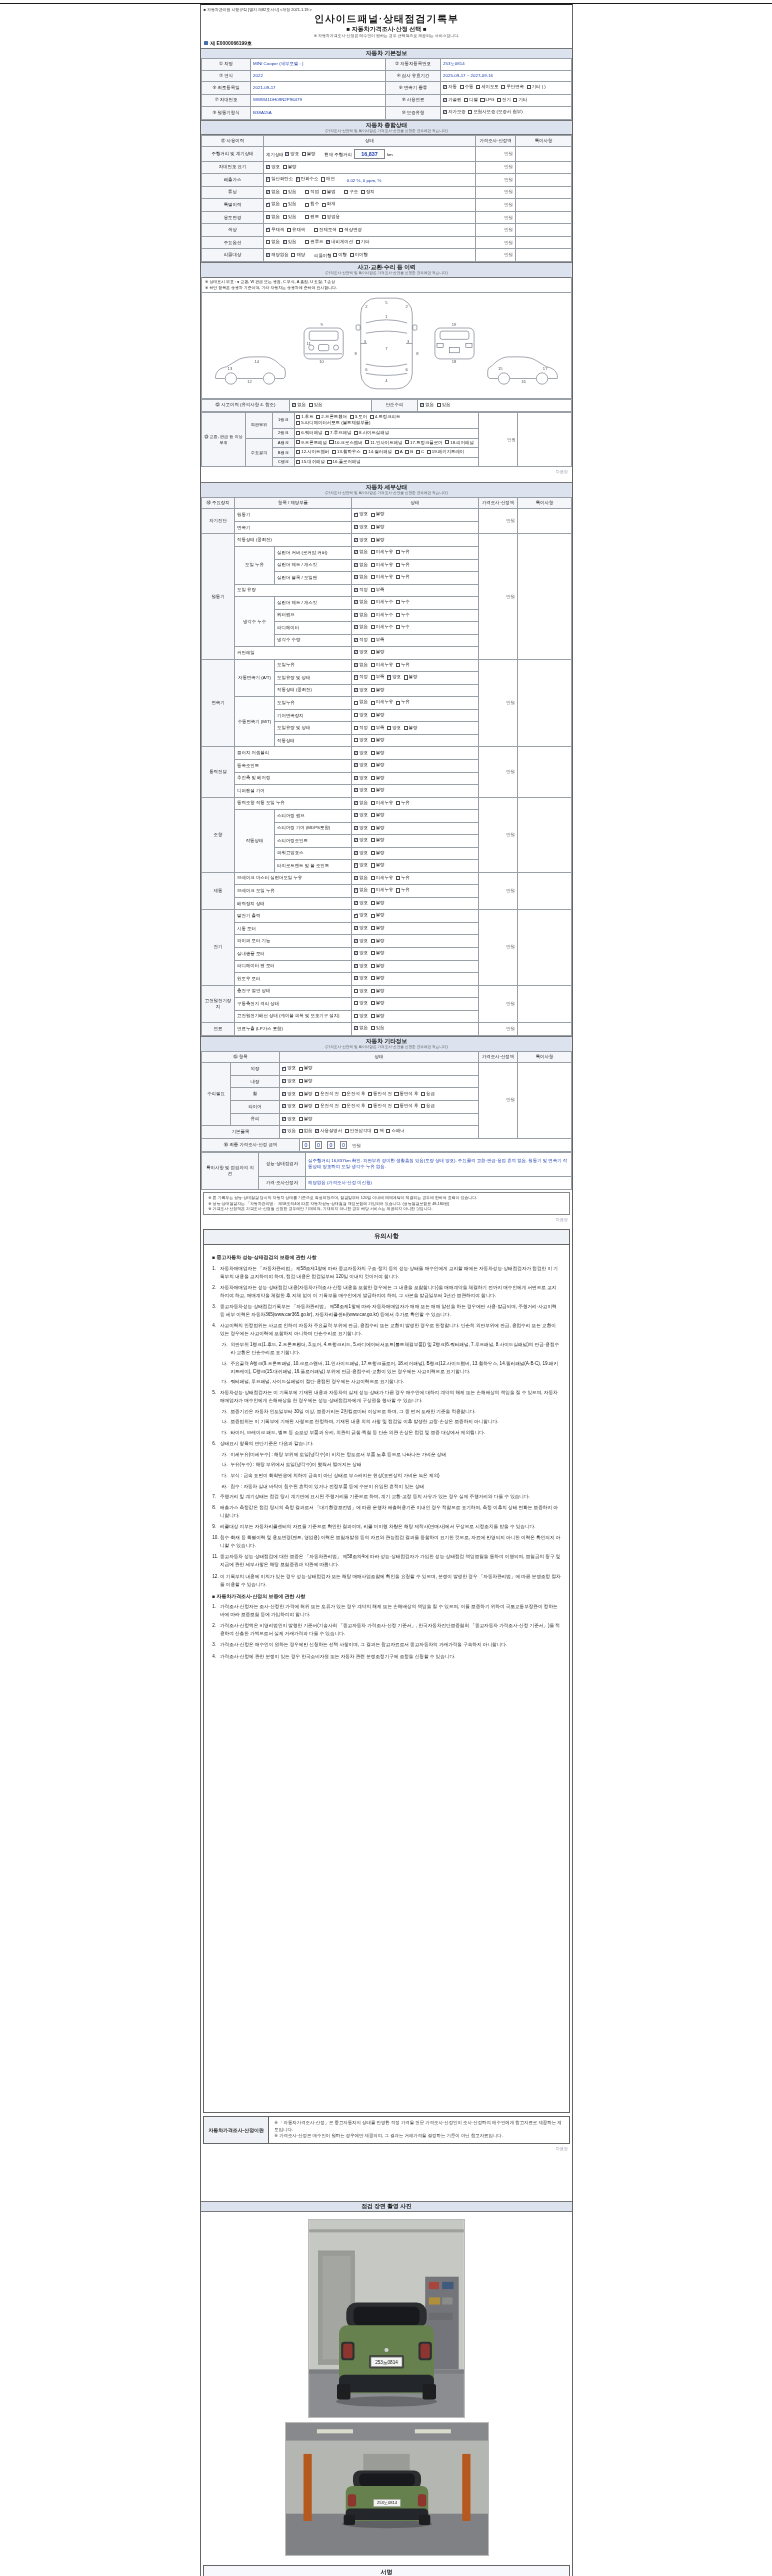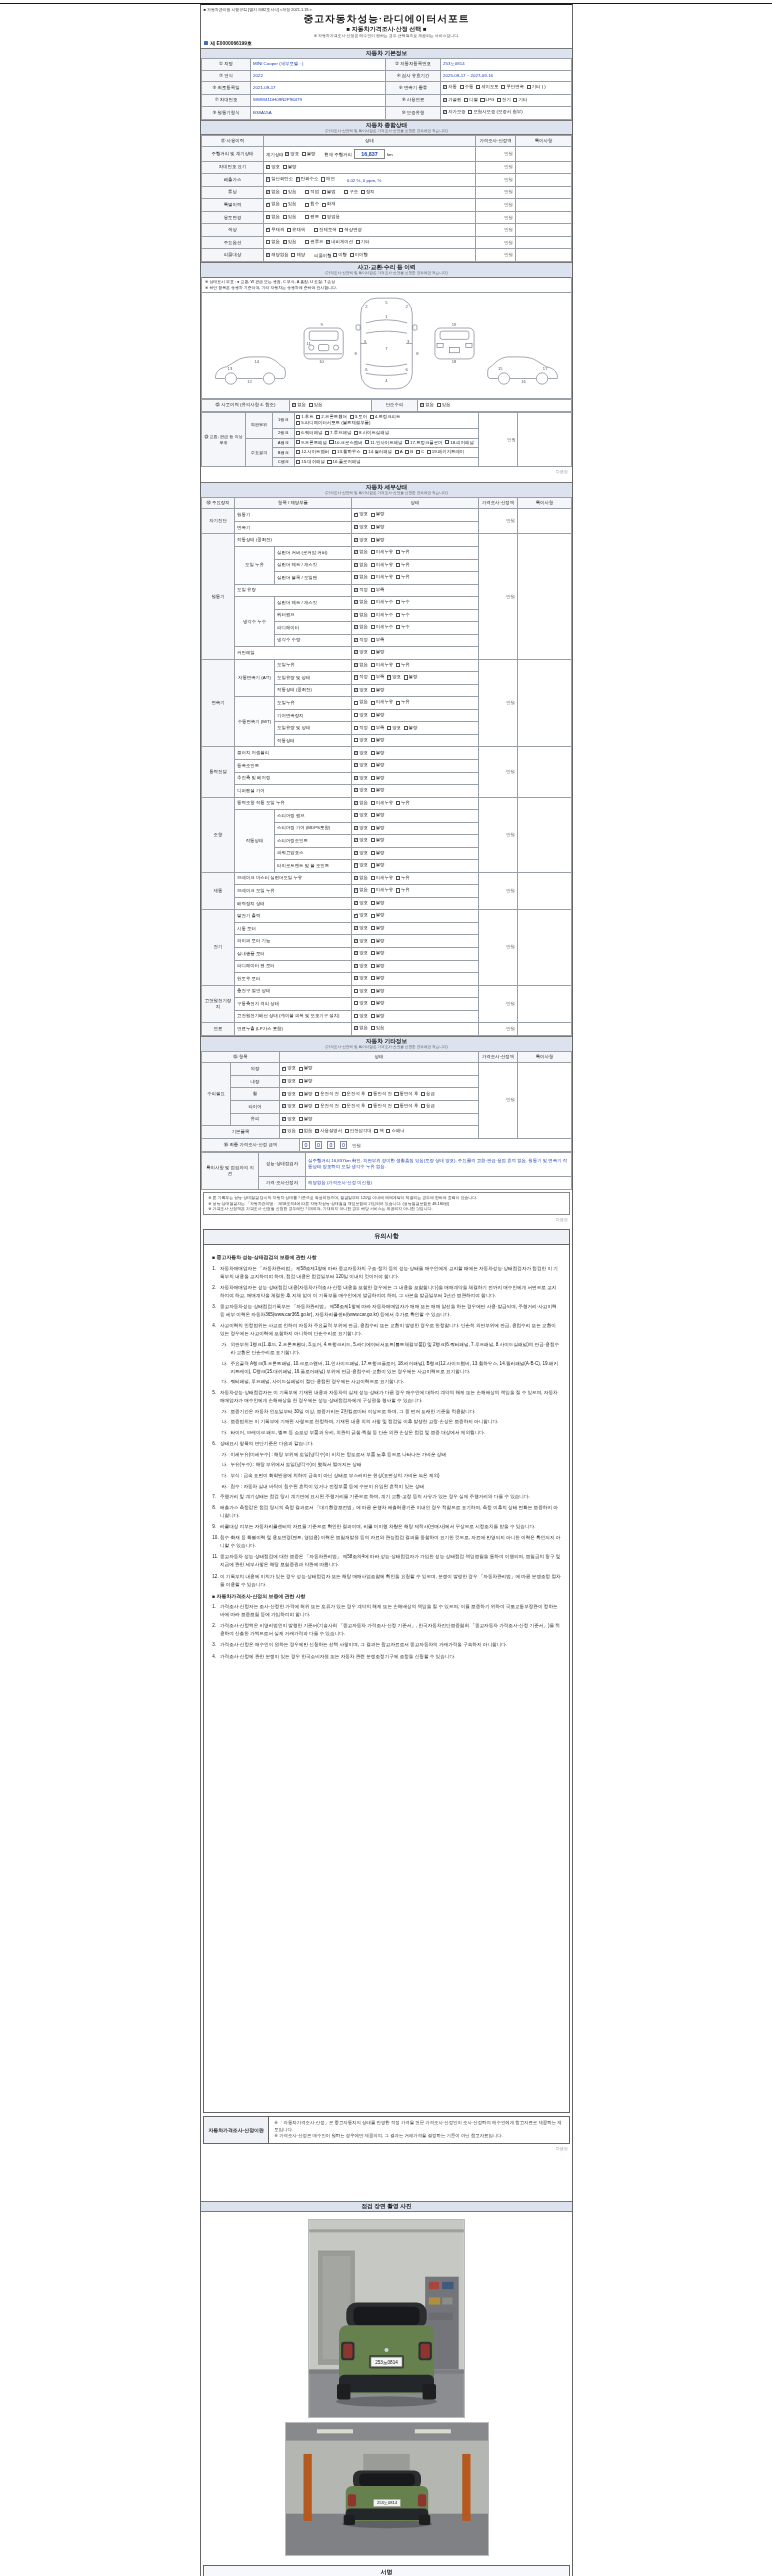--- a/index.html
+++ b/index.html
@@ -72,21 +72,21 @@
 </head>
 <body>
 
 <div class="toprule"></div>
 
 <div class="doc">
 
   <div class="meta">■ 자동차관리법 시행규칙 [별지 제82호서식] &lt;개정 2021.1.19.&gt;</div>
 
   <div class="titleblock">
-    <div class="title">중고자동차성능·라디에이터서포트</div>
+    <div class="title">인사이드패널·상태점검기록부</div>
     <div class="subtitle">■ 자동차가격조사·산정 선택 ■</div>
     <div class="hnote">※ 자동차가격조사·산정은 매수인이 원하는 경우 선택적으로 제공되는 서비스입니다.</div>
   </div>
 
   <div class="docno">
     <span class="docicon"></span>
     <span>제 E0000066199호</span>
   </div>
 
   <div class="bar">

